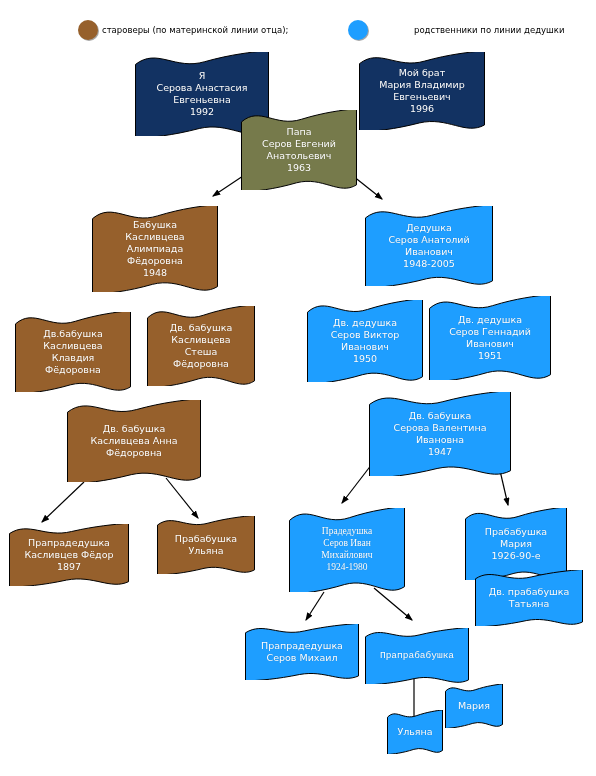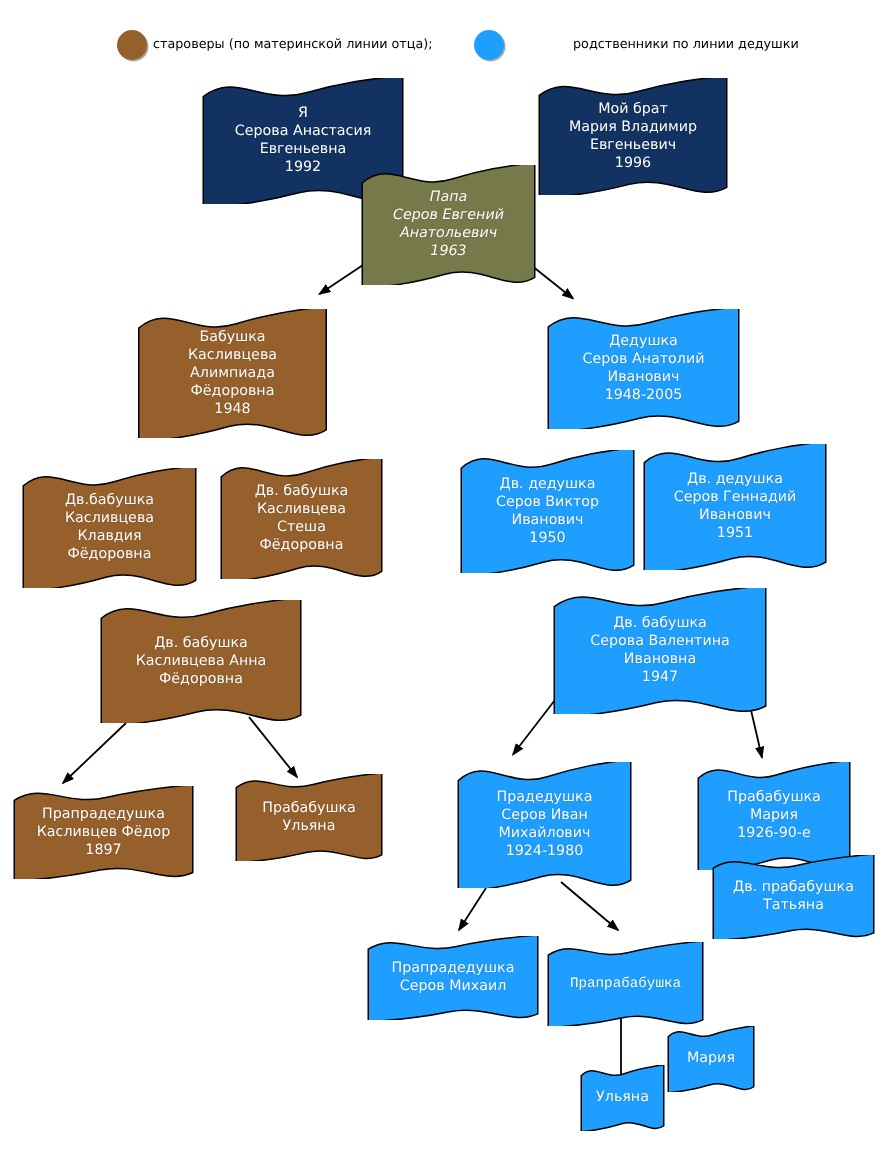--- a/index.html
+++ b/index.html
@@ -36,21 +36,21 @@
 </head>
 <body>
 
 <div id="stage">
 
   <div id="legend">
       <div class="legend-item" style="left: 78px; top: 20px;">
         <span class="legend-dot" style="background: rgb(150, 96, 44);"></span>
         <span class="legend-label">староверы (по материнской линии отца);</span>
       </div>
-      <div class="legend-item" style="left: 316px; top: 20px; gap: 46px;">
+      <div class="legend-item" style="left: 348px; top: 20px; gap: 46px;">
         <span class="legend-dot" style="background: rgb(30, 158, 255);"></span>
         <span class="legend-label">родственники по линии дедушки</span>
       </div>
     </div>
 
   <svg id="links" viewBox="0 0 596 776" xmlns="http://www.w3.org/2000/svg">
     <defs>
       <marker id="arrowhead" markerWidth="7" markerHeight="7" refX="6" refY="2.6" orient="auto" markerUnits="strokeWidth">
         <path d="M0,0 L7,2.6 L0,5.2 z" fill="#000000"></path>
       </marker>
@@ -85,21 +85,21 @@
         <svg width="128" height="78" viewBox="0 0 128 78">
           <path d="M 1.5 11.64 C 21.76 -4.077, 38.4 17.217000000000002, 66.56 9.105 C 92.16 2.0069999999999997, 110.08 0.4859999999999989, 126.5 -1.5419999999999998 L 126.5 72.951 C 107.52 83.598, 89.6 64.332, 61.44 70.923 C 35.84 77.514, 17.92 79.035, 1.5 80.049 Z" fill="#123262" stroke="#000000" stroke-width="1"></path>
         </svg>
         <div class="txt">
           <span>Мой брат</span>
           <span>Мария Владимир</span>
           <span>Евгеньевич</span>
           <span>1996</span>
         </div>
       </div>
-      <div class="banner" style="left: 240px; top: 110px; width: 118px; height: 80px; font-style: italic;">
+      <div class="banner" style="left: 240px; top: 110px; width: 118px; height: 80px;">
         <svg width="118" height="80" viewBox="0 0 118 80">
           <path d="M 1.5 11.9 C 20.060000000000002 -4.220000000000001, 35.4 17.62, 61.36 9.3 C 84.96 2.0200000000000014, 101.48 0.4599999999999991, 116.5 -1.620000000000001 L 116.5 74.86 C 99.11999999999999 85.78, 82.6 66.02, 56.64 72.78 C 33.040000000000006 79.53999999999999, 16.520000000000003 81.1, 1.5 82.14 Z" fill="#767a4b" stroke="#000000" stroke-width="1"></path>
         </svg>
         <div class="txt">
           <span>Папа</span>
           <span>Серов Евгений</span>
           <span>Анатольевич</span>
           <span>1963</span>
         </div>
       </div>
@@ -203,21 +203,21 @@
       </div>
       <div class="banner" style="left: 156px; top: 516px; width: 100px; height: 58px;">
         <svg width="100" height="58" viewBox="0 0 100 58">
           <path d="M 1.5 9.04 C 17 -2.647000000000002, 30 13.187, 52 7.154999999999999 C 72 1.8769999999999998, 86 0.7459999999999987, 98.5 -0.7620000000000005 L 98.5 53.861000000000004 C 84 61.778, 70 47.452, 48 52.353 C 28.000000000000004 57.254000000000005, 14.000000000000002 58.385000000000005, 1.5 59.139 Z" fill="#96602c" stroke="#000000" stroke-width="1"></path>
         </svg>
         <div class="txt">
           <span>Прабабушка</span>
           <span>Ульяна</span>
         </div>
       </div>
-      <div class="banner" style="left: 304px; top: 508px; width: 118px; height: 84px;">
+      <div class="banner" style="left: 288px; top: 508px; width: 118px; height: 84px; font-family: Liberation Serif, serif;">
         <svg width="118" height="84" viewBox="0 0 118 84">
           <path d="M 1.5 12.42 C 20.060000000000002 -4.506000000000002, 35.4 18.426000000000002, 61.36 9.69 C 84.96 2.046000000000001, 101.48 0.4079999999999995, 116.5 -1.7759999999999998 L 116.5 78.678 C 99.11999999999999 90.144, 82.6 69.396, 56.64 76.494 C 33.040000000000006 83.592, 16.520000000000003 85.23, 1.5 86.322 Z" fill="#1e9eff" stroke="#000000" stroke-width="1"></path>
         </svg>
         <div class="txt">
           <span>Прадедушка</span>
           <span>Серов Иван</span>
           <span>Михайлович</span>
           <span>1924-1980</span>
         </div>
       </div>

